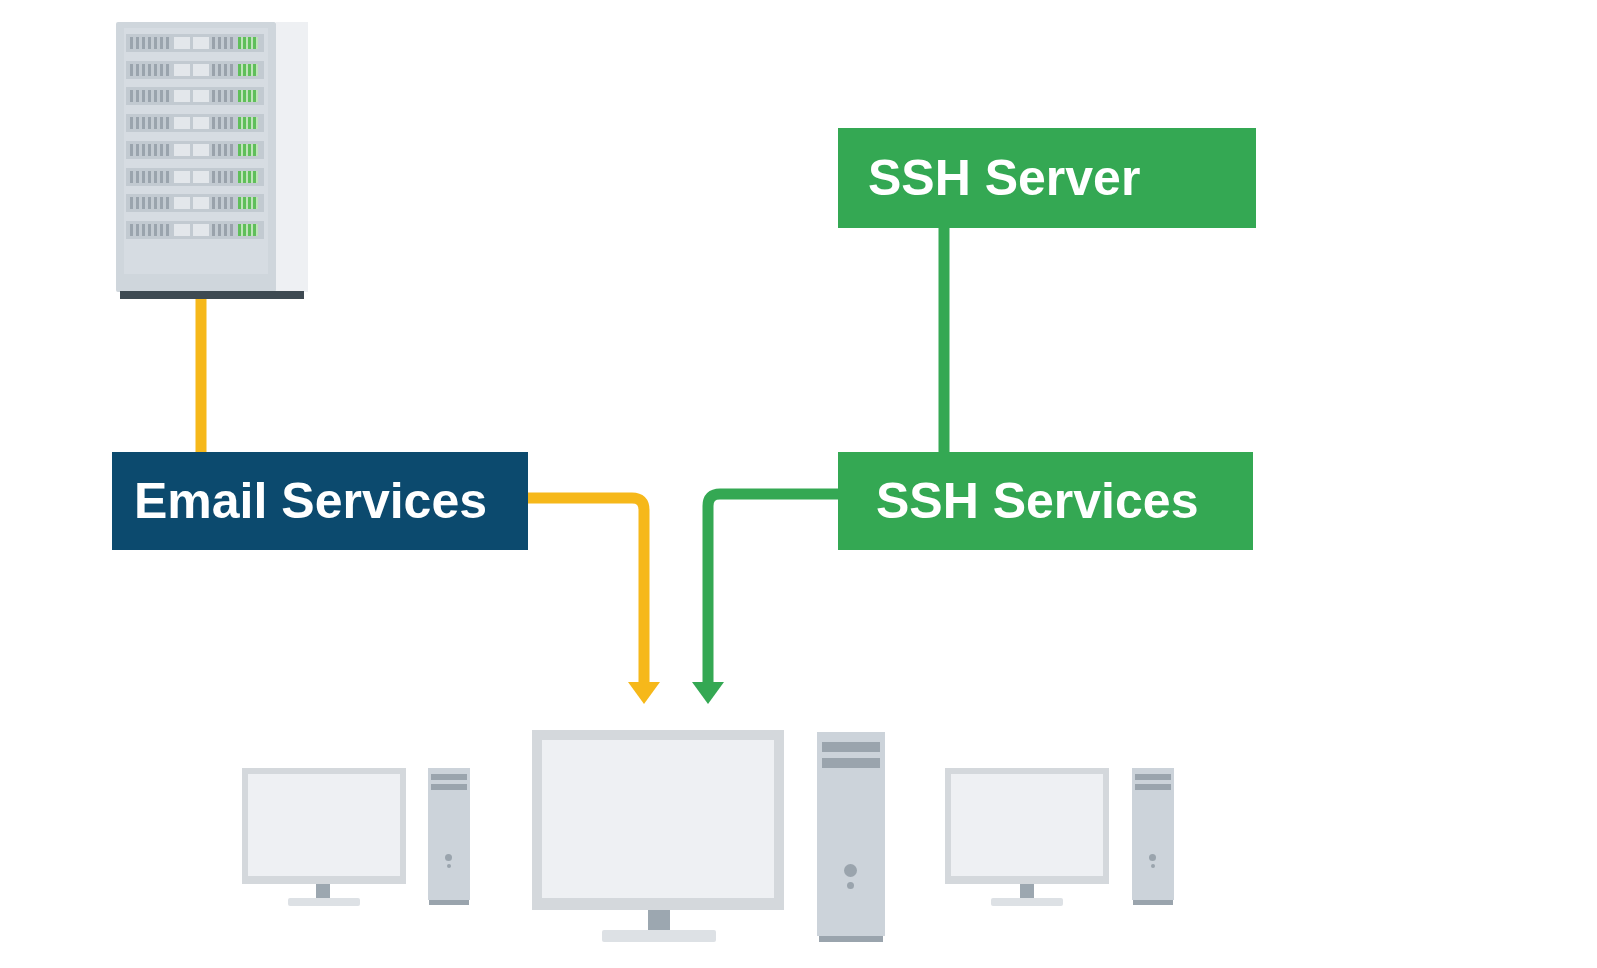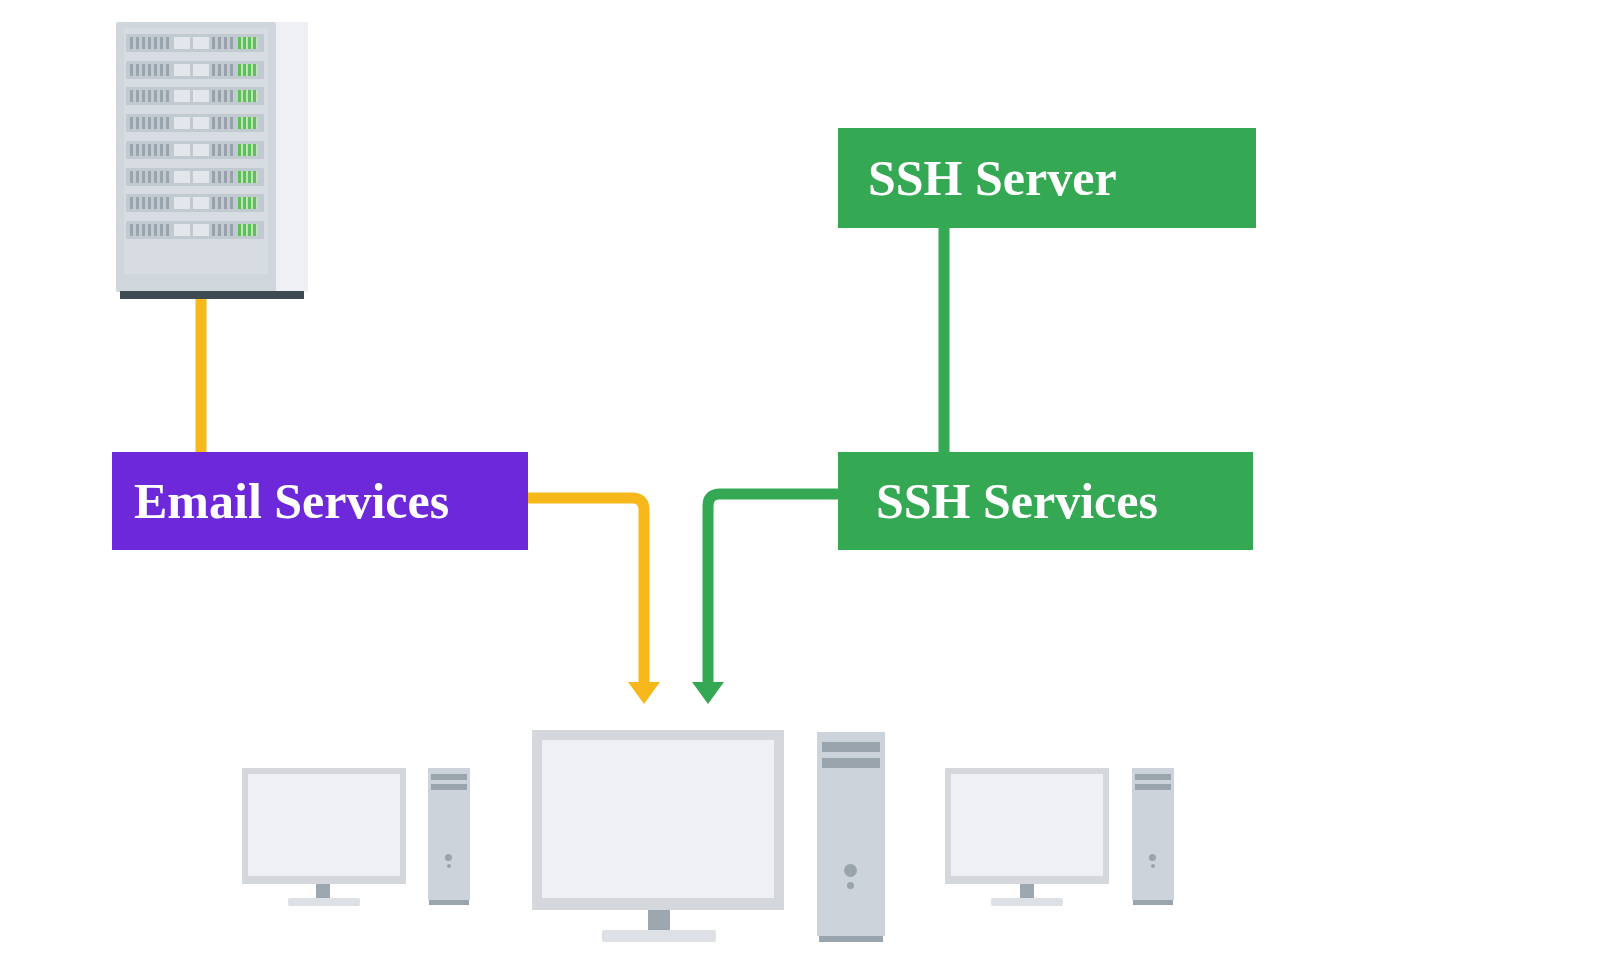--- a/index.html
+++ b/index.html
@@ -14,24 +14,24 @@
   .rack-unit { left: 126px; width: 138px; height: 18px; background: #c2cad1; }
   .ru-vents { position: absolute; left: 4px; top: 3px; width: 40px; height: 12px;
     background: repeating-linear-gradient(90deg, #9aa4ad 0 3px, #c2cad1 3px 6px); }
   .ru-slot { position: absolute; top: 3px; width: 16px; height: 12px; background: #e3e7eb; }
   .ru-dots { position: absolute; left: 86px; top: 3px; width: 22px; height: 12px;
     background: repeating-linear-gradient(90deg, #99a2ab 0 3px, #c2cad1 3px 6px); }
   .ru-leds { position: absolute; left: 112px; top: 3px; width: 20px; height: 12px;
     background: repeating-linear-gradient(90deg, #5fbf5a 0 3px, #bfe3b9 3px 5px); }
 
   
-  .box { display: flex; align-items: center; color: #ffffff; font-weight: bold; font-family: Liberation Serif, serif; }
+  .box { display: flex; align-items: center; color: #ffffff; font-weight: bold; }
   .box span { white-space: nowrap; }
   .ssh-server { left: 838px; top: 128px; width: 418px; height: 100px; background: #34a853; font-size: 50px; padding-left: 30px; box-sizing: border-box; }
-  .email-services { left: 112px; top: 452px; width: 416px; height: 98px; background: #6d28d9; font-size: 50px; padding-left: 22px; box-sizing: border-box; }
+  .email-services { left: 112px; top: 452px; width: 416px; height: 98px; background: #0c4a6e; font-size: 50px; padding-left: 22px; box-sizing: border-box; }
   .ssh-services { left: 838px; top: 452px; width: 415px; height: 98px; background: #34a853; font-size: 50px; padding-left: 38px; box-sizing: border-box; }
 
   svg.connectors { position: absolute; left: 0; top: 0; }
 
   
   .monitor { background: #d4d8dc; }
   .screen { position: absolute; background: #eef0f3; }
   .neck { background: #9ca7b0; }
   .foot { background: #dde1e5; border-radius: 2px; }
   .tower { background: #ccd3da; }

